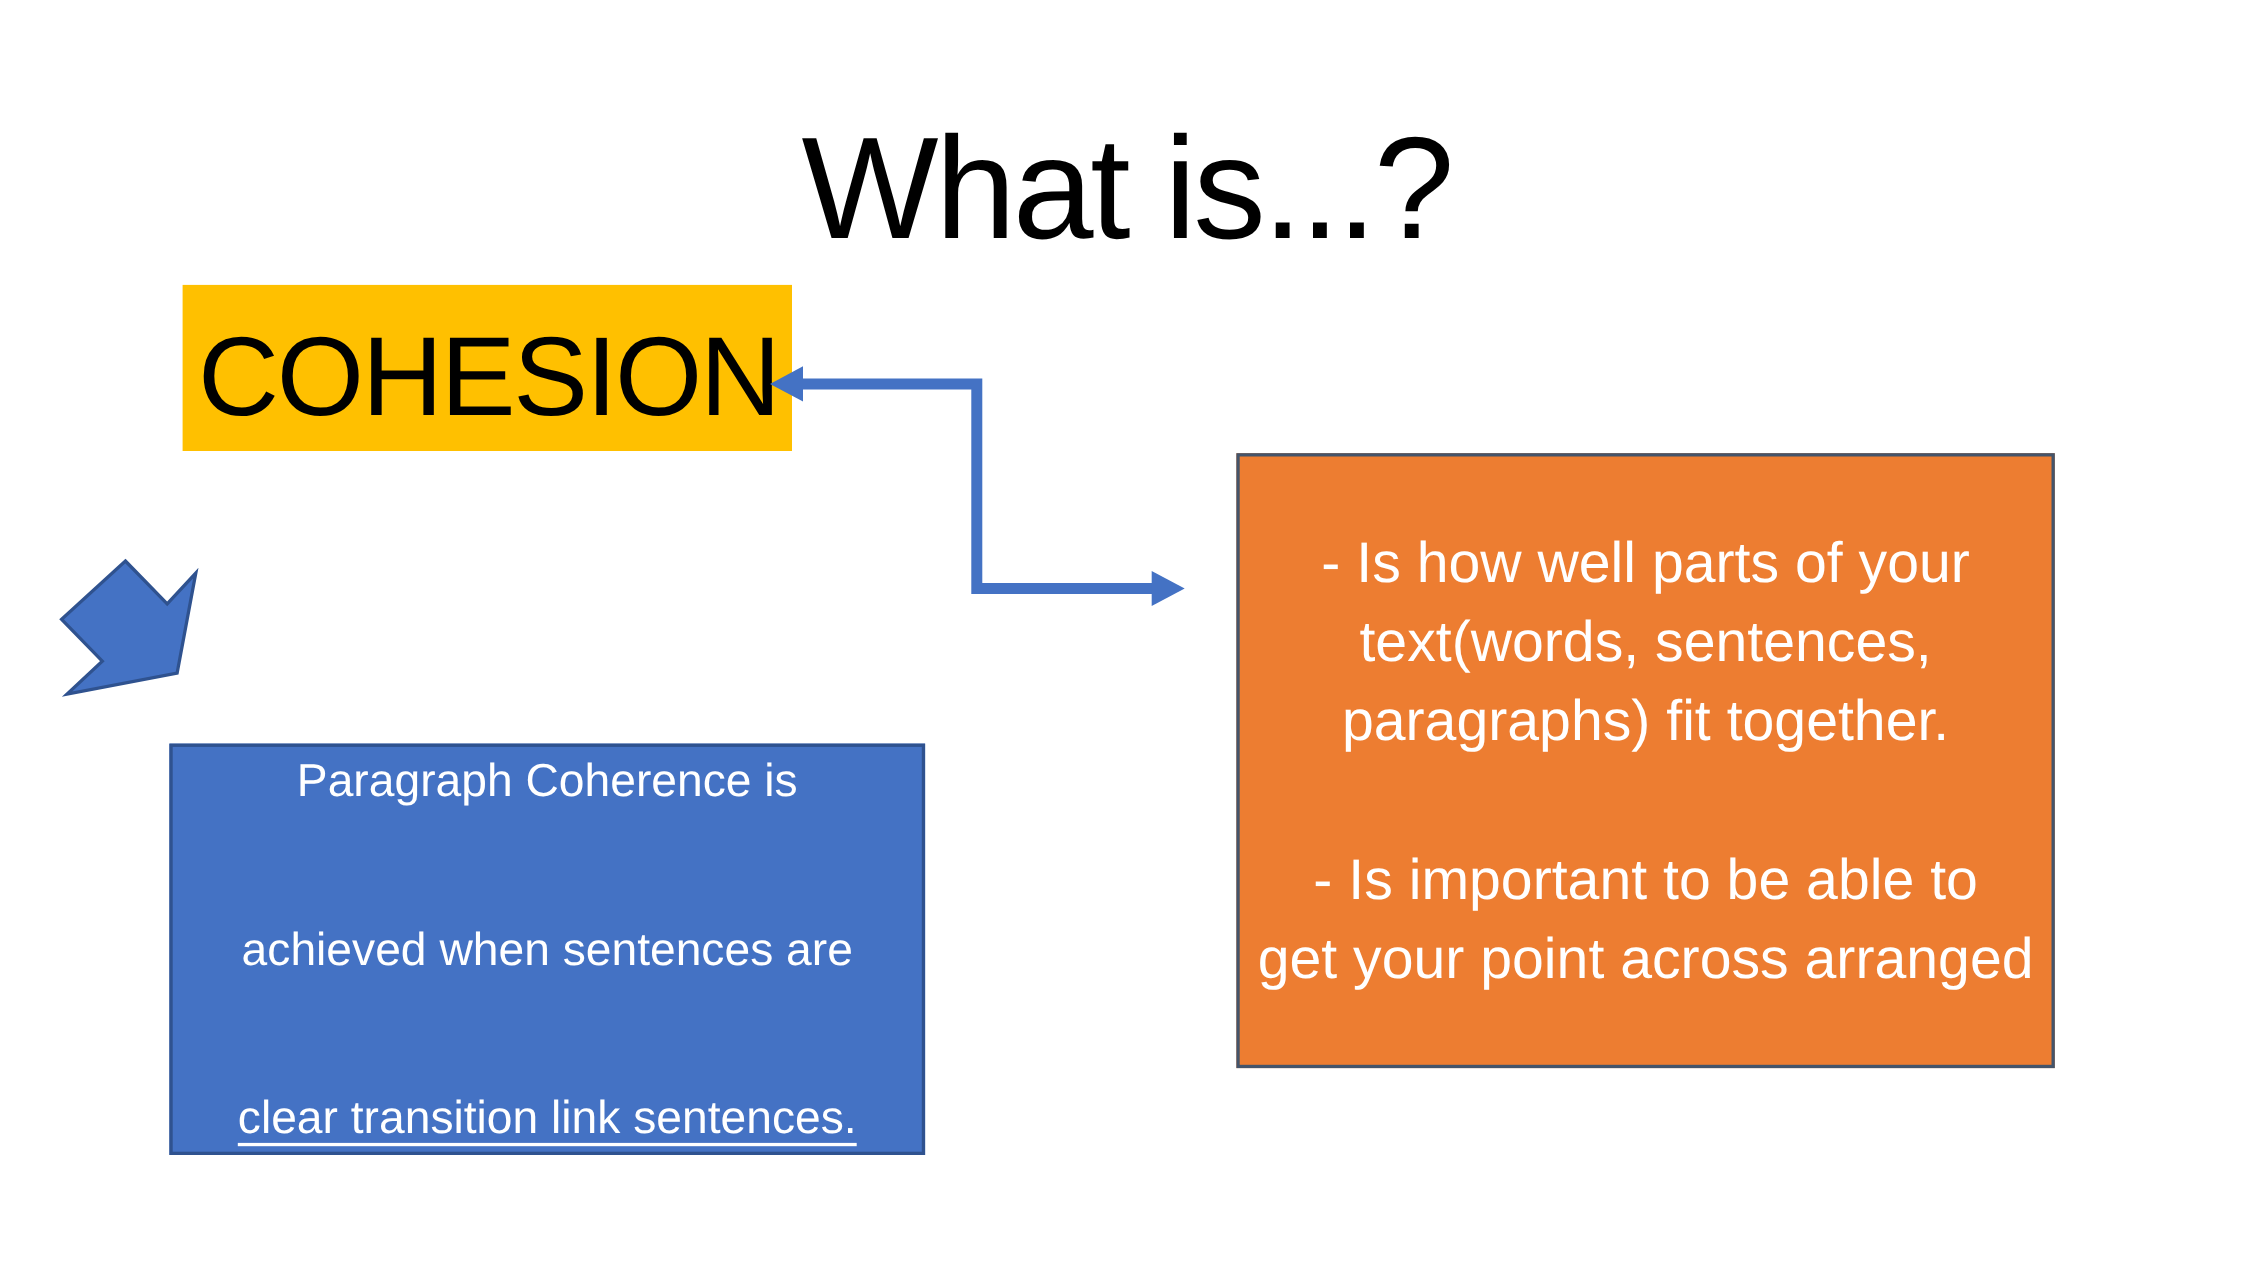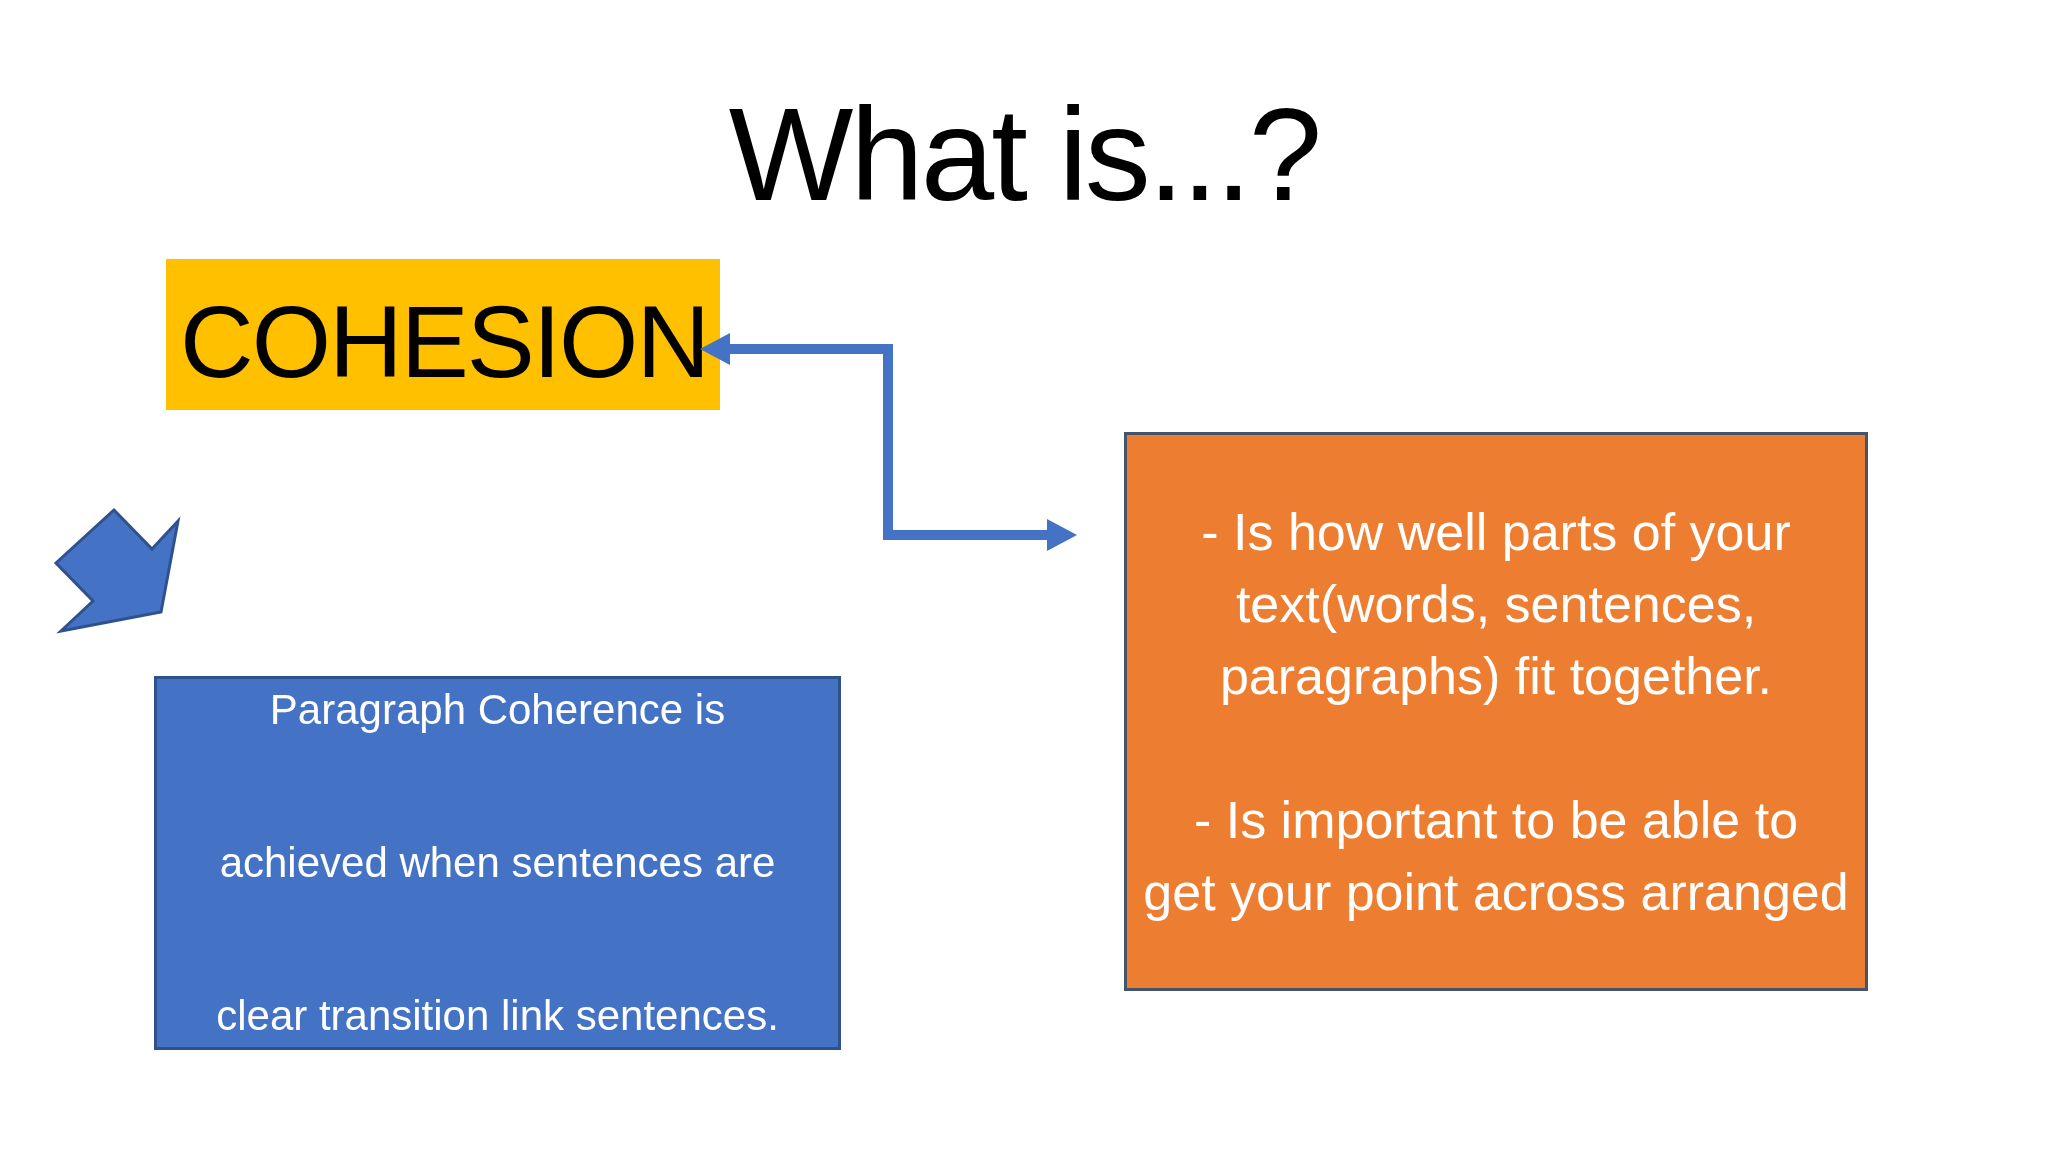--- a/index.html
+++ b/index.html
@@ -10,21 +10,21 @@
   }
   .slide {
     position: relative;
     width: 2048px;
     height: 1152px;
     background: #ffffff;
     overflow: hidden;
   }
   .slide-title {
     position: absolute;
-    top: 76px;
+    top: 92px;
     left: 0;
     width: 100%;
     text-align: center;
     font-size: 132px;
     letter-spacing: -3px;
     color: #000000;
     line-height: 1.2;
     white-space: nowrap;
   }
   .cohesion-box {
@@ -63,21 +63,20 @@
     height: 559px;
     background: #ED7D31;
     border: 3px solid #44546A;
     box-sizing: border-box;
     display: flex;
     flex-direction: column;
     justify-content: center;
     align-items: center;
     color: #ffffff;
     text-align: center;
-    margin-top: 20px;
   }
   .definition-box .o-line {
     font-size: 52px;
     line-height: 72px;
     min-height: 72px;
     white-space: nowrap;
   }
   .coherence-box {
     position: absolute;
     left: 154px;
@@ -94,20 +93,21 @@
     color: #ffffff;
     text-align: center;
   }
   .coherence-box .b-line {
     font-size: 42px;
     line-height: 62px;
     min-height: 62px;
     white-space: nowrap;
   }
   .coherence-box .b-line.underlined {
+    text-decoration: underline;
     text-decoration-thickness: 3px;
     text-underline-offset: 9px;
   }
 </style>
 </head>
 <body>
 
 <div class="slide">
 
   <div class="slide-title">What is...?</div>

